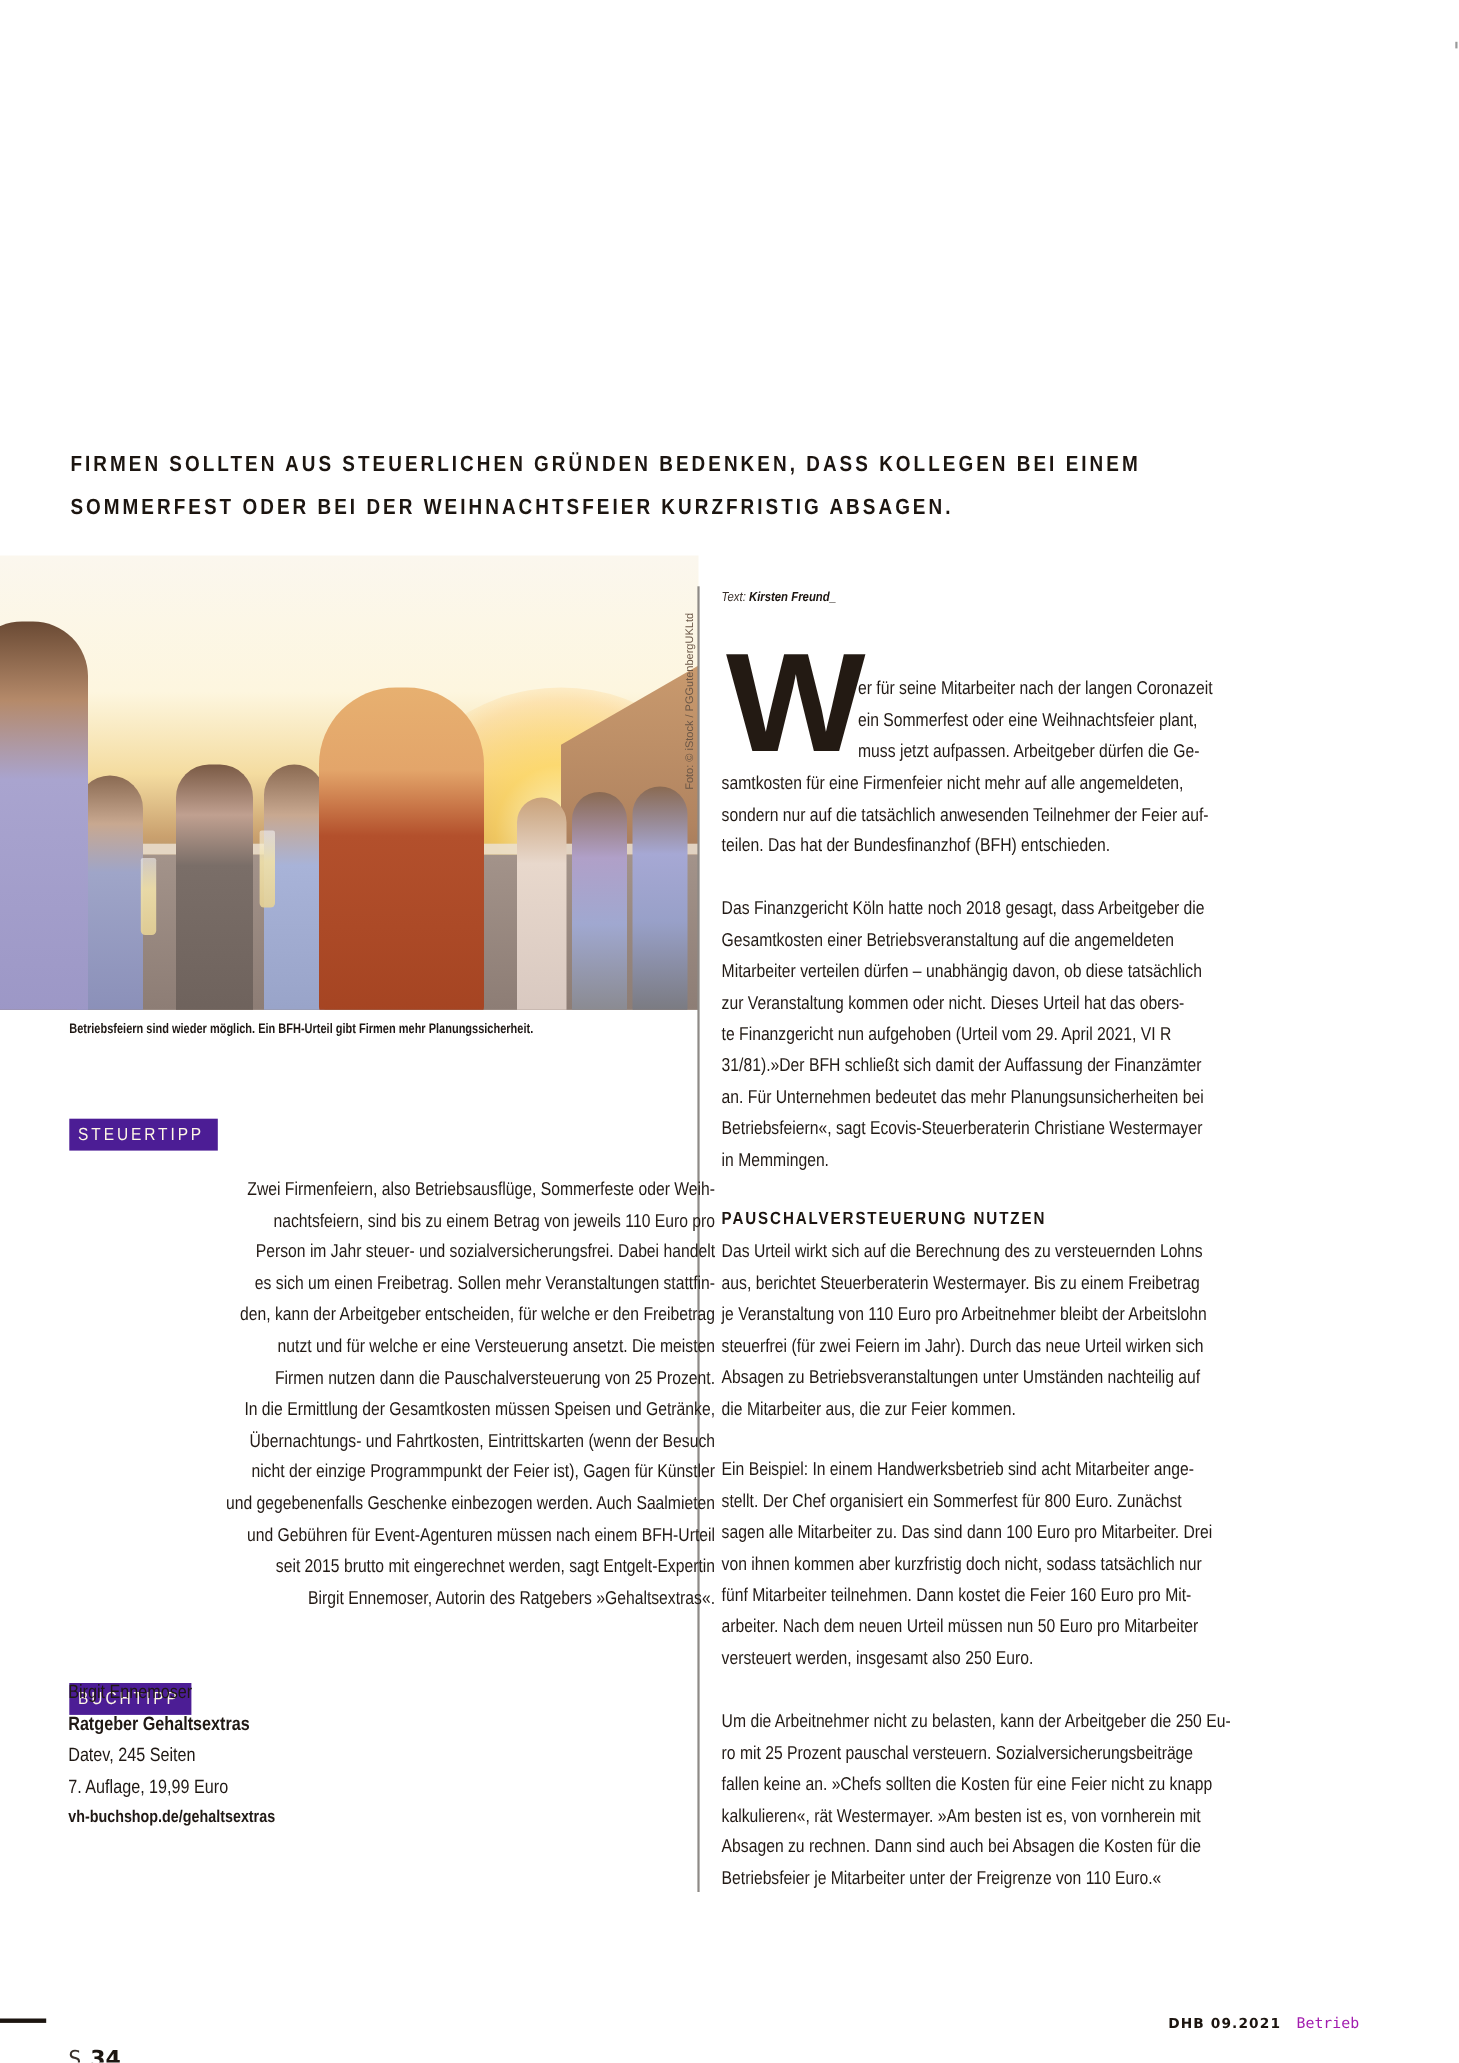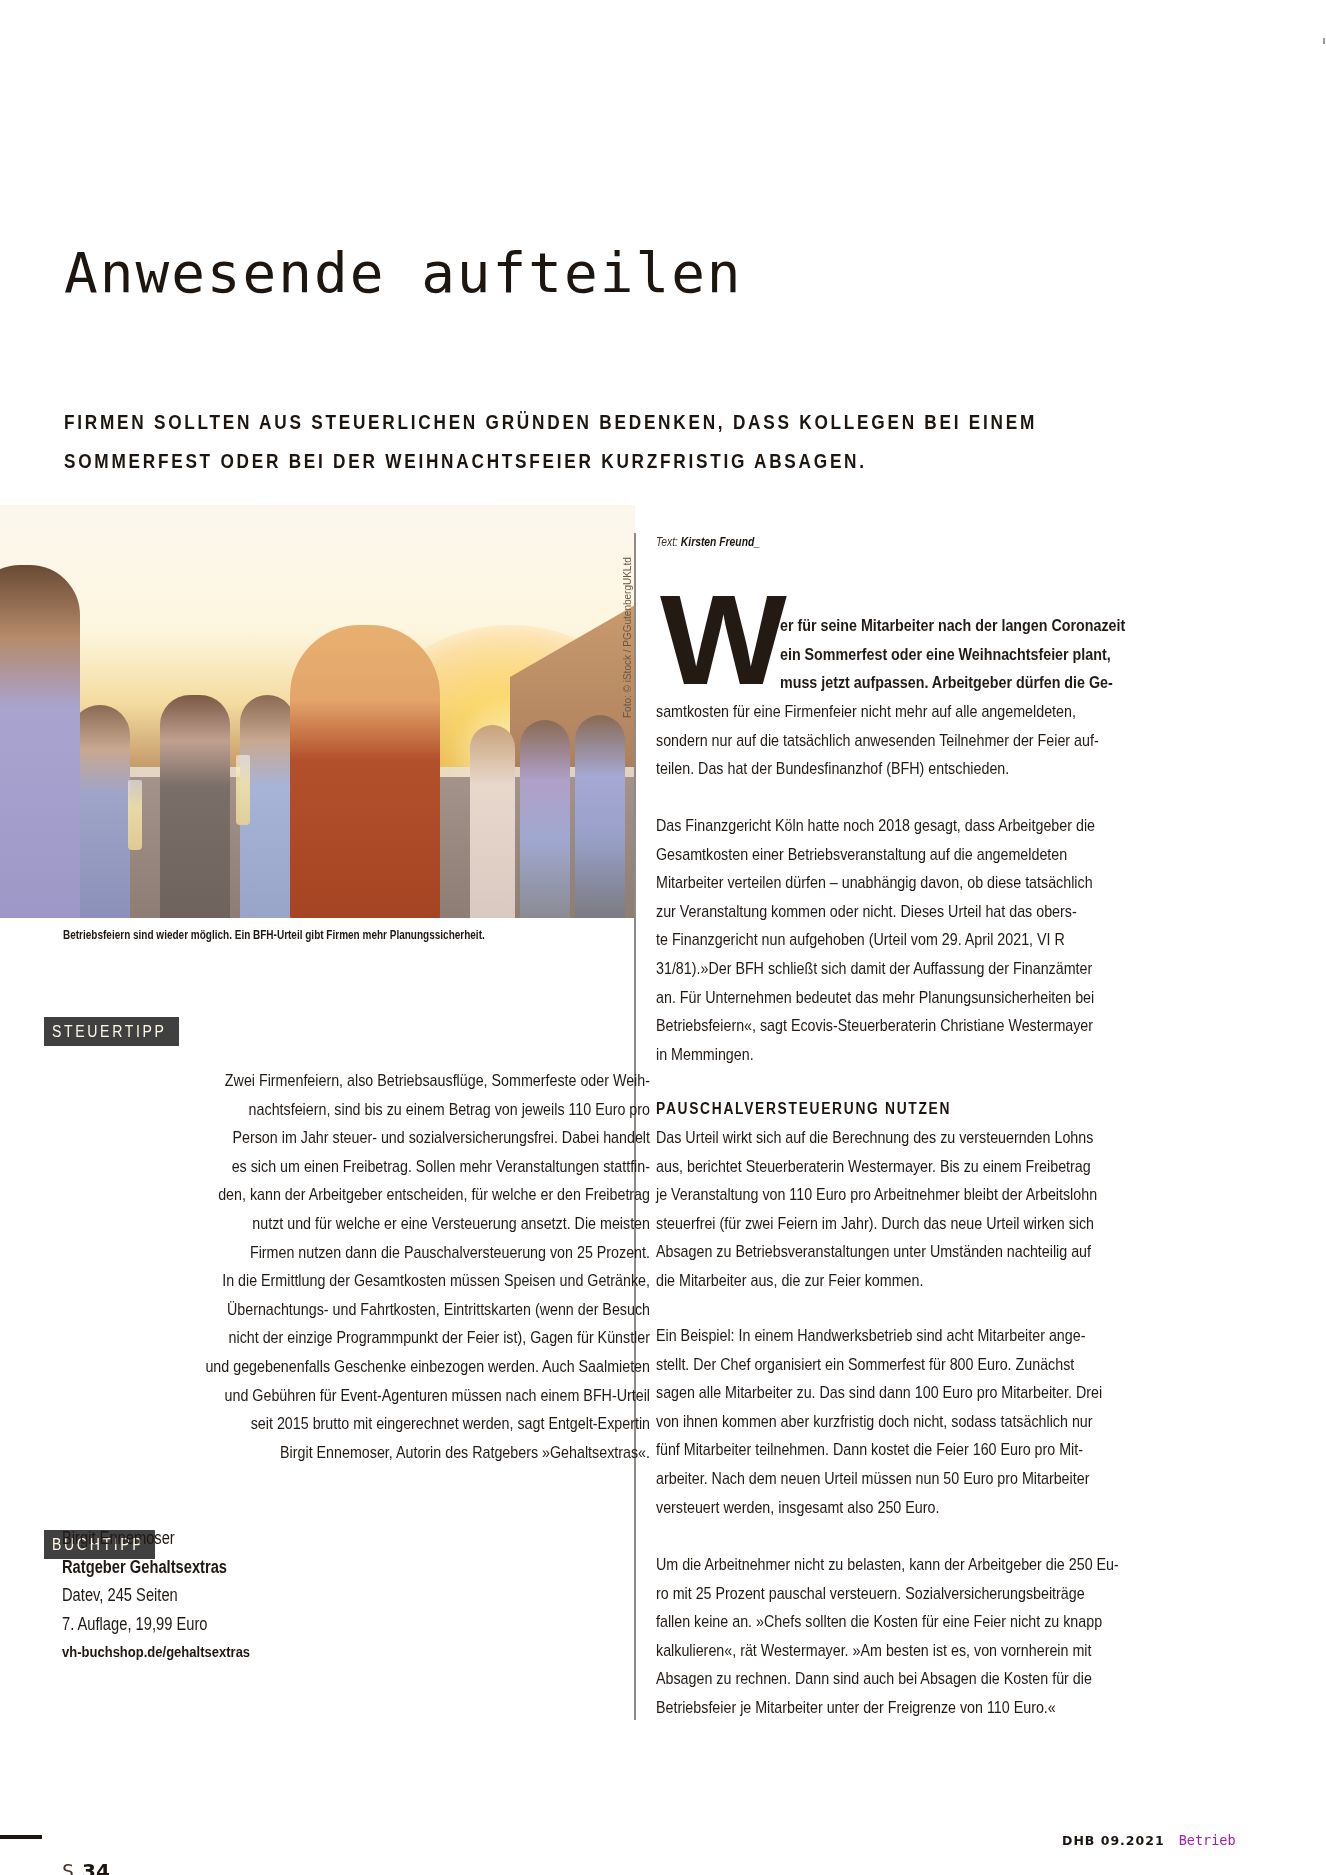--- a/index.html
+++ b/index.html
@@ -95,43 +95,43 @@
     }
 
     .dropcap {
       position: absolute; left: 660px; top: 590px;
       font-family: "Liberation Sans", sans-serif; font-weight: bold;
       font-size: 128px; line-height: 100px; color: #231a13;
       letter-spacing: -6px; transform: scaleX(1.05); transform-origin: left top;
     }
 
     .intro-lines {
-      position: absolute; left: 780px; top: 612px; width: 510px; font-weight: bold;
+      position: absolute; left: 780px; top: 612px; width: 510px;
     }
     .intro-lines p { white-space: nowrap; }
     .intro-rest {
       position: absolute; left: 656px; top: 698px; width: 700px;
     }
     .intro-rest p { white-space: nowrap; }
 
     .block { position: absolute; left: 656px; width: 700px; }
     .block p { white-space: nowrap; }
     .block-1 { top: 812px; }
     .subhead {
       position: absolute; left: 656px; top: 1100px;
       font-weight: bold; font-size: 16px; letter-spacing: 2px; color: #1c1510;
       transform: scaleX(0.86); transform-origin: left top; white-space: nowrap;
     }
     .block-2 { top: 1124px; }
     .block-3 { top: 1322px; }
     .block-4 { top: 1551px; }
 
     .badge {
-      position: absolute; left: 44px; height: 29px;
-      background: #404040; color: #fff8e6;
+      position: absolute; left: 63px; height: 29px;
+      background: #4c1d95; color: #fff8e6;
       font-size: 16px; letter-spacing: 3px; line-height: 29px;
       padding: 0 8px;
     }
     .badge span { display: inline-block; transform: scaleX(0.88); transform-origin: left center; }
     .badge-steuertipp { top: 1017px; width: 135px; }
     .badge-buchtipp { top: 1530px; width: 111px; }
 
     .left-block { position: absolute; left: 62px; width: 700px; }
     .left-block p { white-space: nowrap; }
     .steuer-text { top: 1067px; text-align: right; }
@@ -158,21 +158,20 @@
     }
     .issue .mag { font-weight: bold; letter-spacing: 1px; margin-right: 14px; margin-left: 12px; }
     .issue .section { font-family: "DejaVu Sans Mono", monospace; color: #a21caf; font-size: 13.5px; }
 
     .edge-mark { position: absolute; left: 1323px; top: 38px; width: 2px; height: 6px; background: #9a9a9a; }
   </style>
 </head>
 <body>
 
 <h1 class="title">
-  <div>Anwesende aufteilen</div>
 </h1>
 
 <div class="lede">
   <div>FIRMEN SOLLTEN AUS STEUERLICHEN GRÜNDEN BEDENKEN, DASS KOLLEGEN BEI EINEM</div>
   <div>SOMMERFEST ODER BEI DER WEIHNACHTSFEIER KURZFRISTIG ABSAGEN.</div>
 </div>
 
 <div class="photo" aria-label="Colleagues with champagne glasses at a rooftop summer party in backlit sunset">
   <div class="sun"></div>
   <div class="building"></div>

